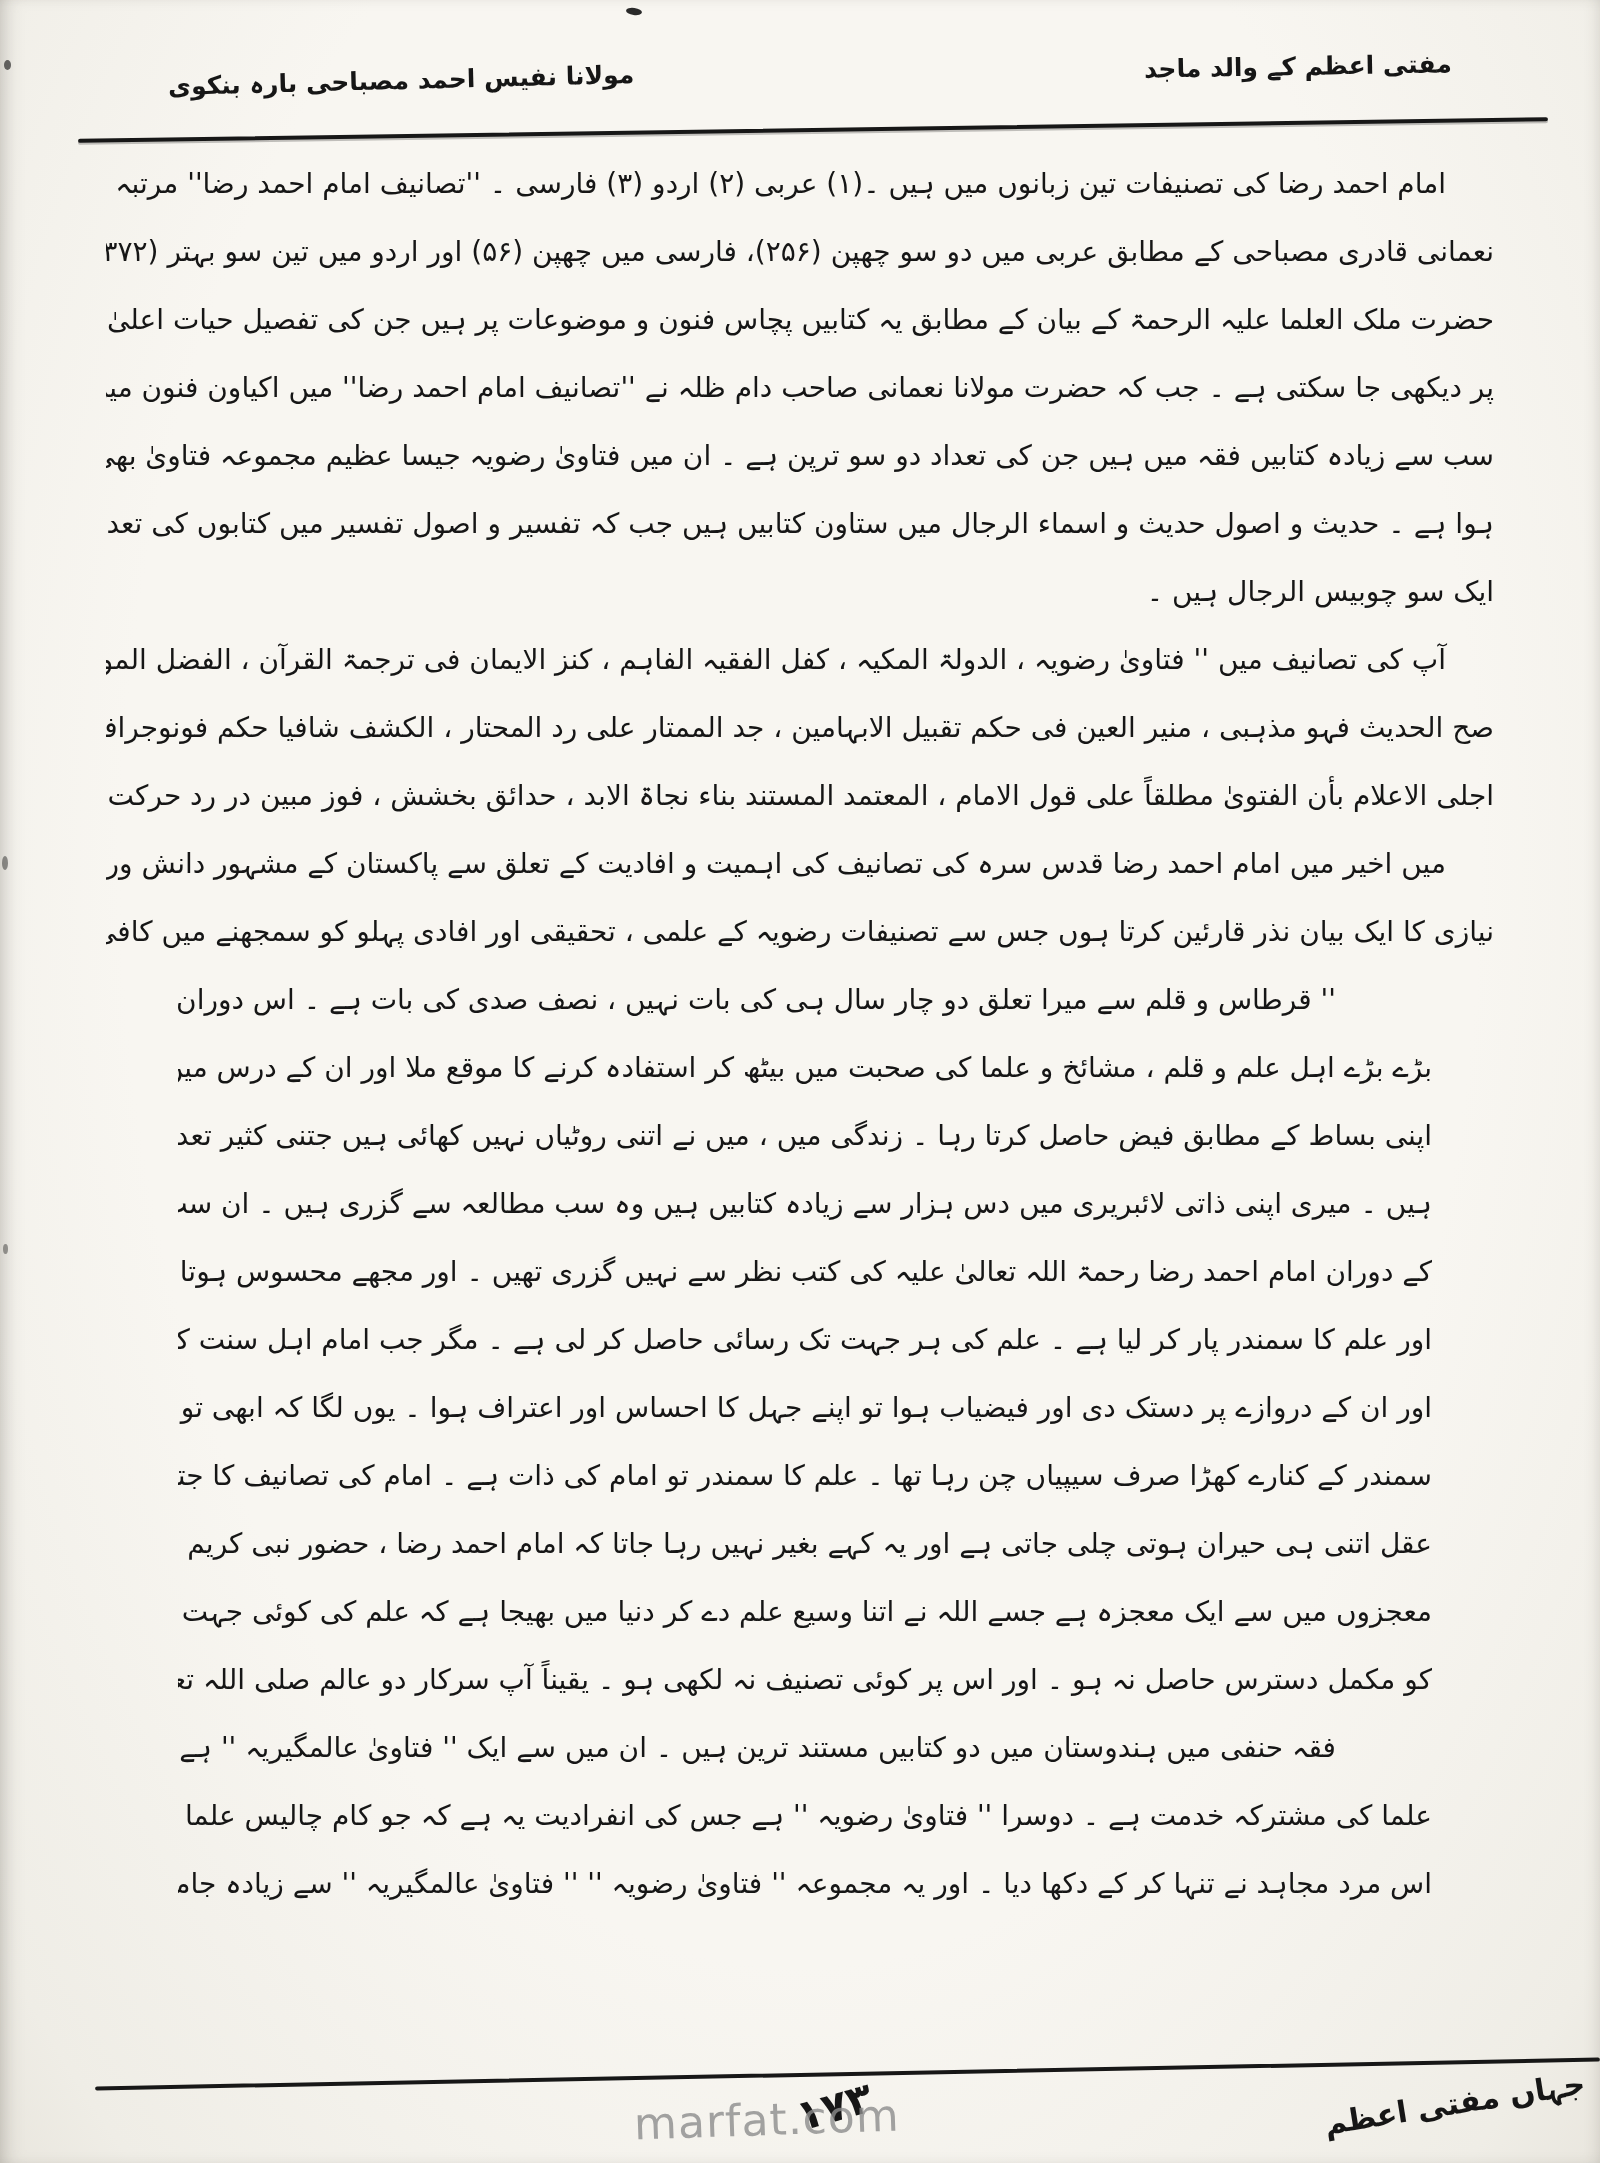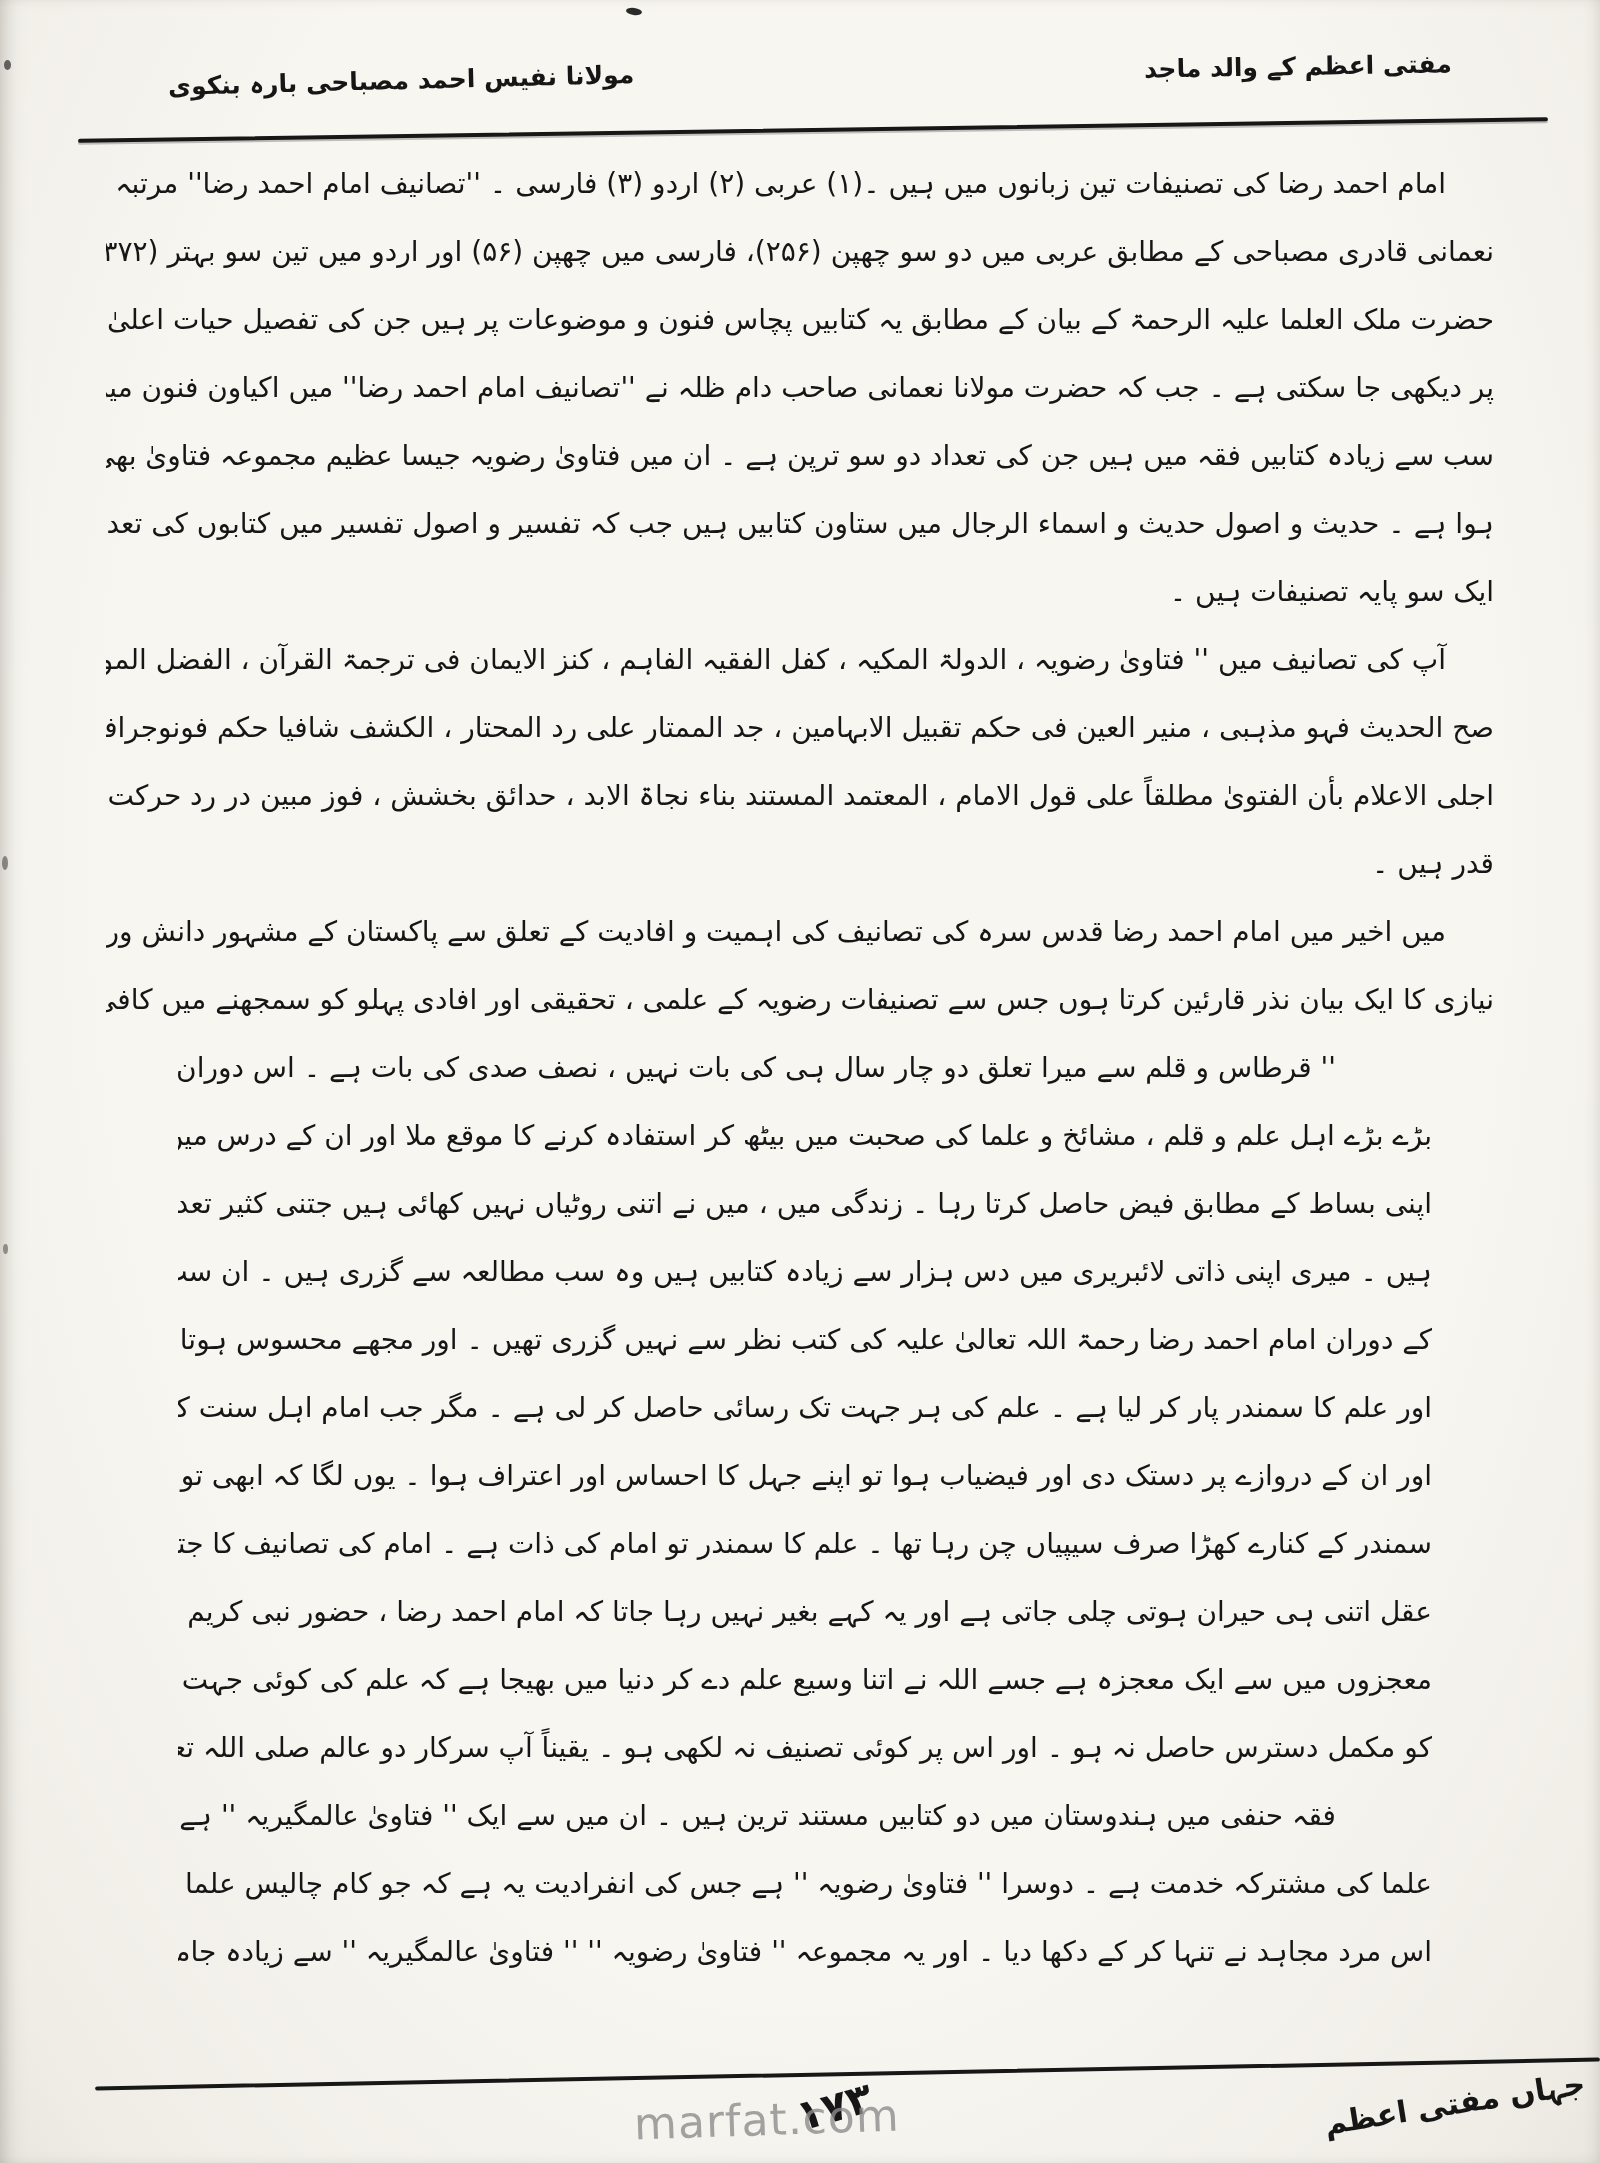--- a/index.html
+++ b/index.html
@@ -99,27 +99,26 @@
   <div class="rule-top"></div>
 
   <div class="main">
       <div class="para  first-indent">
         <div class="line first">امام احمد رضا کی تصنیفات تین زبانوں میں ہیں ۔(۱) عربی (۲) اردو (۳) فارسی ۔ ''تصانیف امام احمد رضا'' مرتبہ مولانا عبدالمبین</div>
         <div class="line">نعمانی قادری مصباحی کے مطابق عربی میں دو سو چھپن (۲۵۶)، فارسی میں چھپن (۵۶) اور اردو میں تین سو بہتر (۳۷۲) تصنیفات ہیں ۔</div>
         <div class="line">حضرت ملک العلما علیہ الرحمۃ کے بیان کے مطابق یہ کتابیں پچاس فنون و موضوعات پر ہیں جن کی تفصیل حیات اعلیٰ حضرت جلد دوم ص ۵۰</div>
         <div class="line">پر دیکھی جا سکتی ہے ۔ جب کہ حضرت مولانا نعمانی صاحب دام ظلہ نے ''تصانیف امام احمد رضا'' میں اکیاون فنون میں کتابیں شمار کرائی ہیں ۔</div>
         <div class="line">سب سے زیادہ کتابیں فقہ میں ہیں جن کی تعداد دو سو ترپن ہے ۔ ان میں فتاویٰ رضویہ جیسا عظیم مجموعہ فتاویٰ بھی ہے جو بارہ جلدوں میں پھیلا</div>
         <div class="line">ہوا ہے ۔ حدیث و اصول حدیث و اسماء الرجال میں ستاون کتابیں ہیں جب کہ تفسیر و اصول تفسیر میں کتابوں کی تعداد سولہ اور عقائد و کلام میں</div>
-        <div class="line last">ایک سو پایہ تصنیفات ہیں ۔</div>
+        <div class="line last">ایک سو چوبیس الرجال ہیں ۔</div>
       </div>
       <div class="para  first-indent">
         <div class="line first">آپ کی تصانیف میں '' فتاویٰ رضویہ ، الدولۃ المکیہ ، کفل الفقیہ الفاہم ، کنز الایمان فی ترجمۃ القرآن ، الفضل الموہبی فی معنی اذا</div>
         <div class="line">صح الحدیث فہو مذہبی ، منیر العین فی حکم تقبیل الابہامین ، جد الممتار علی رد المحتار ، الکشف شافیا حکم فونوجرافیا ، شمائم العنبر فی ادب النداء امام المنبر ،</div>
         <div class="line">اجلی الاعلام بأن الفتویٰ مطلقاً علی قول الامام ، المعتمد المستند بناء نجاۃ الابد ، حدائق بخشش ، فوز مبین در رد حرکت زمین نسبتاً زیادہ اہم اور گراں</div>
-        <div class="line last">قدر ہیں ۔</div>
       </div>
       <div class="para  first-indent">
         <div class="line first">میں اخیر میں امام احمد رضا قدس سرہ کی تصانیف کی اہمیت و افادیت کے تعلق سے پاکستان کے مشہور دانش ور اور بلند پایہ مفکر مولانا کوثر</div>
         <div class="line last">نیازی کا ایک بیان نذر قارئین کرتا ہوں جس سے تصنیفات رضویہ کے علمی ، تحقیقی اور افادی پہلو کو سمجھنے میں کافی مدد ملے گی ۔ وہ فرماتے ہیں:</div>
       </div>
       <div class="para quote first-indent">
         <div class="line first">'' قرطاس و قلم سے میرا تعلق دو چار سال ہی کی بات نہیں ، نصف صدی کی بات ہے ۔ اس دوران وقت کے</div>
         <div class="line">بڑے بڑے اہل علم و قلم ، مشائخ و علما کی صحبت میں بیٹھ کر استفادہ کرنے کا موقع ملا اور ان کے درس میں شریک رہا ۔ اور</div>
         <div class="line">اپنی بساط کے مطابق فیض حاصل کرتا رہا ۔ زندگی میں ، میں نے اتنی روٹیاں نہیں کھائی ہیں جتنی کثیر تعداد میں کتابیں پڑھی</div>
         <div class="line">ہیں ۔ میری اپنی ذاتی لائبریری میں دس ہزار سے زیادہ کتابیں ہیں وہ سب مطالعہ سے گزری ہیں ۔ ان سب کے مطالعہ</div>

